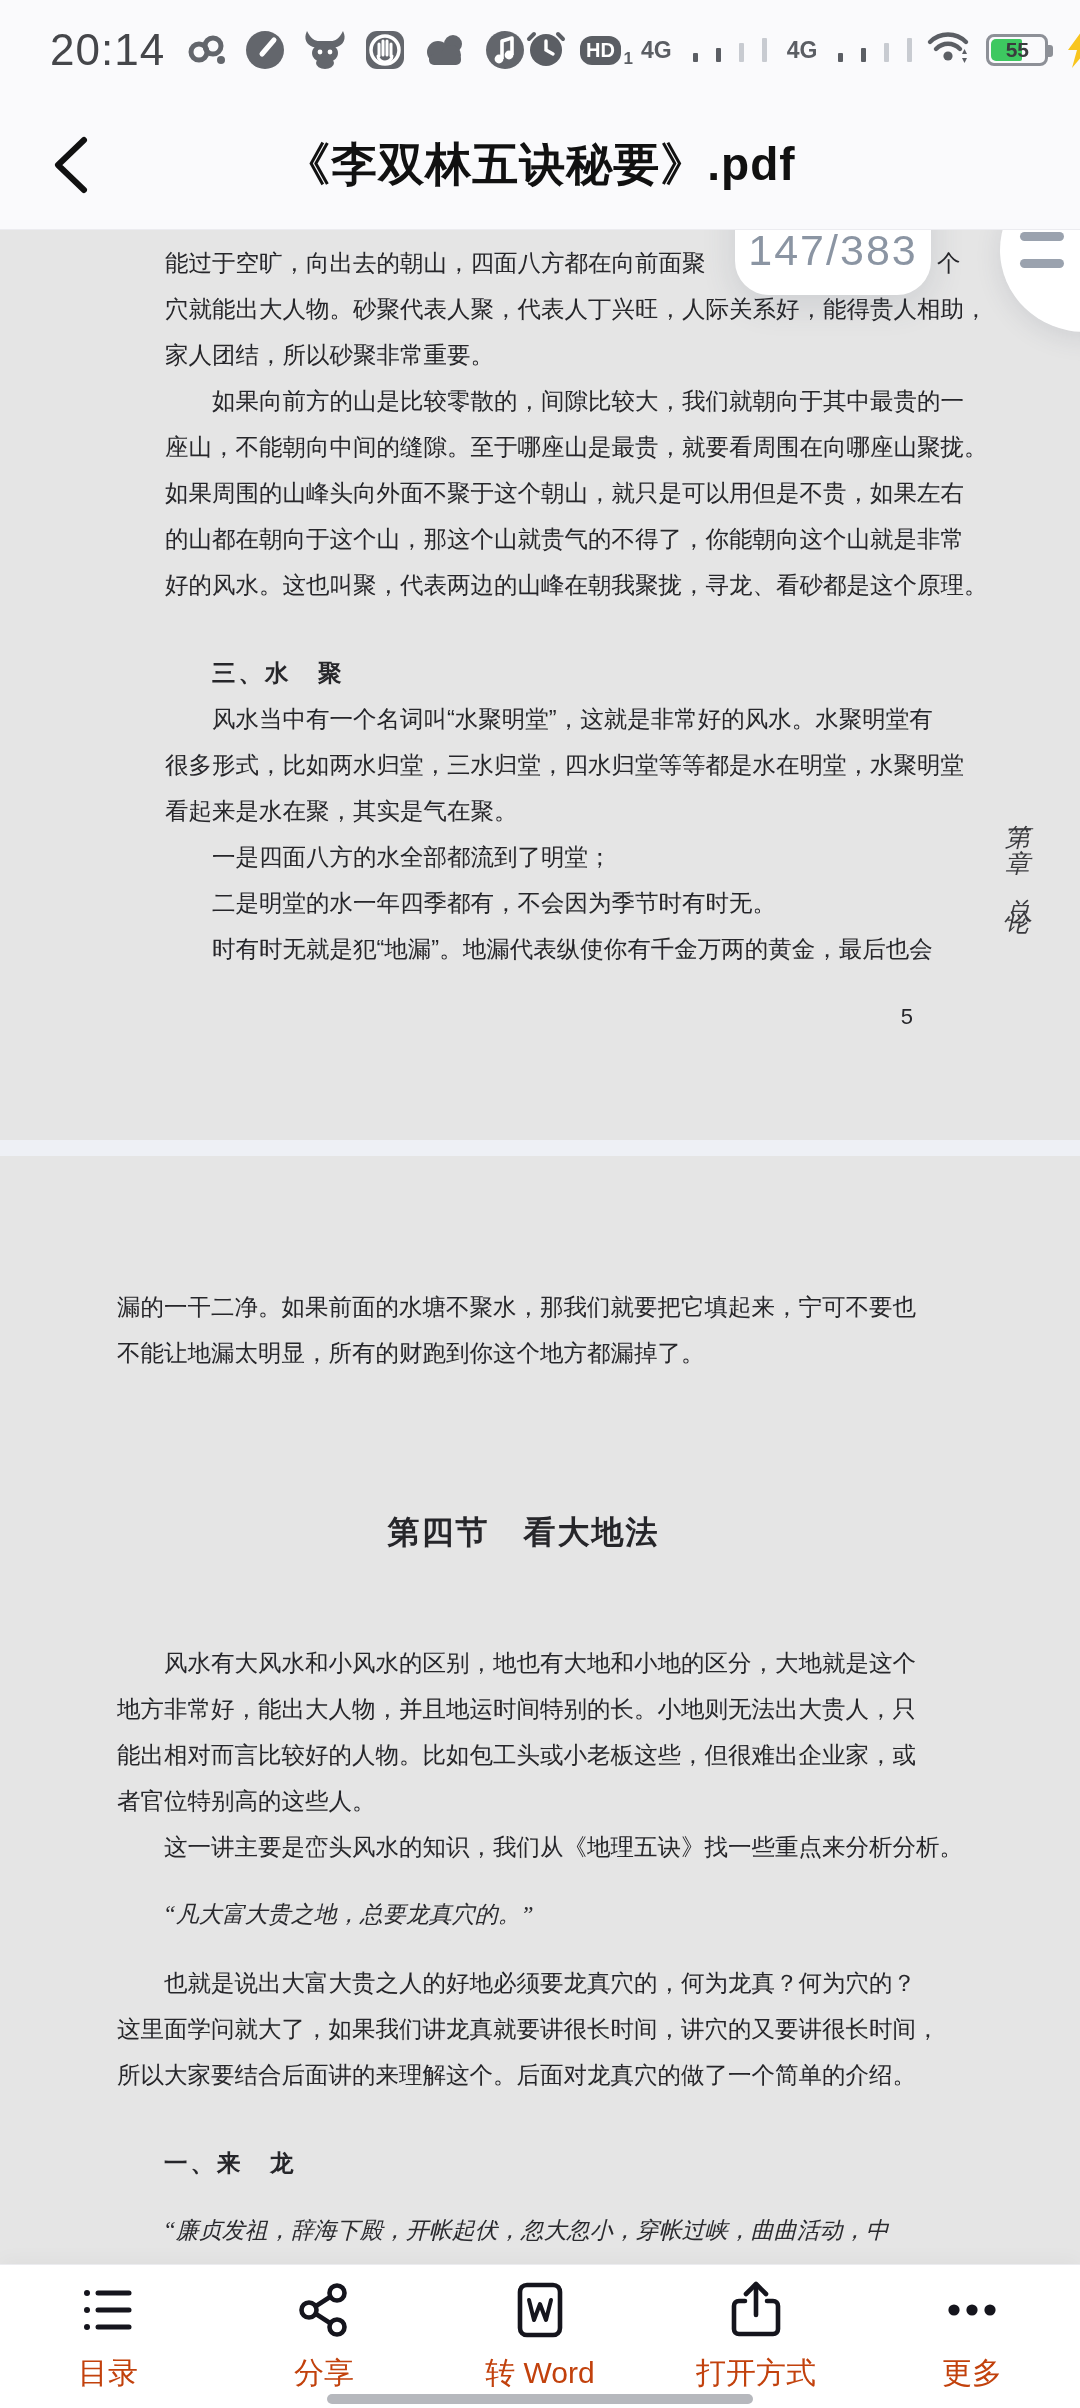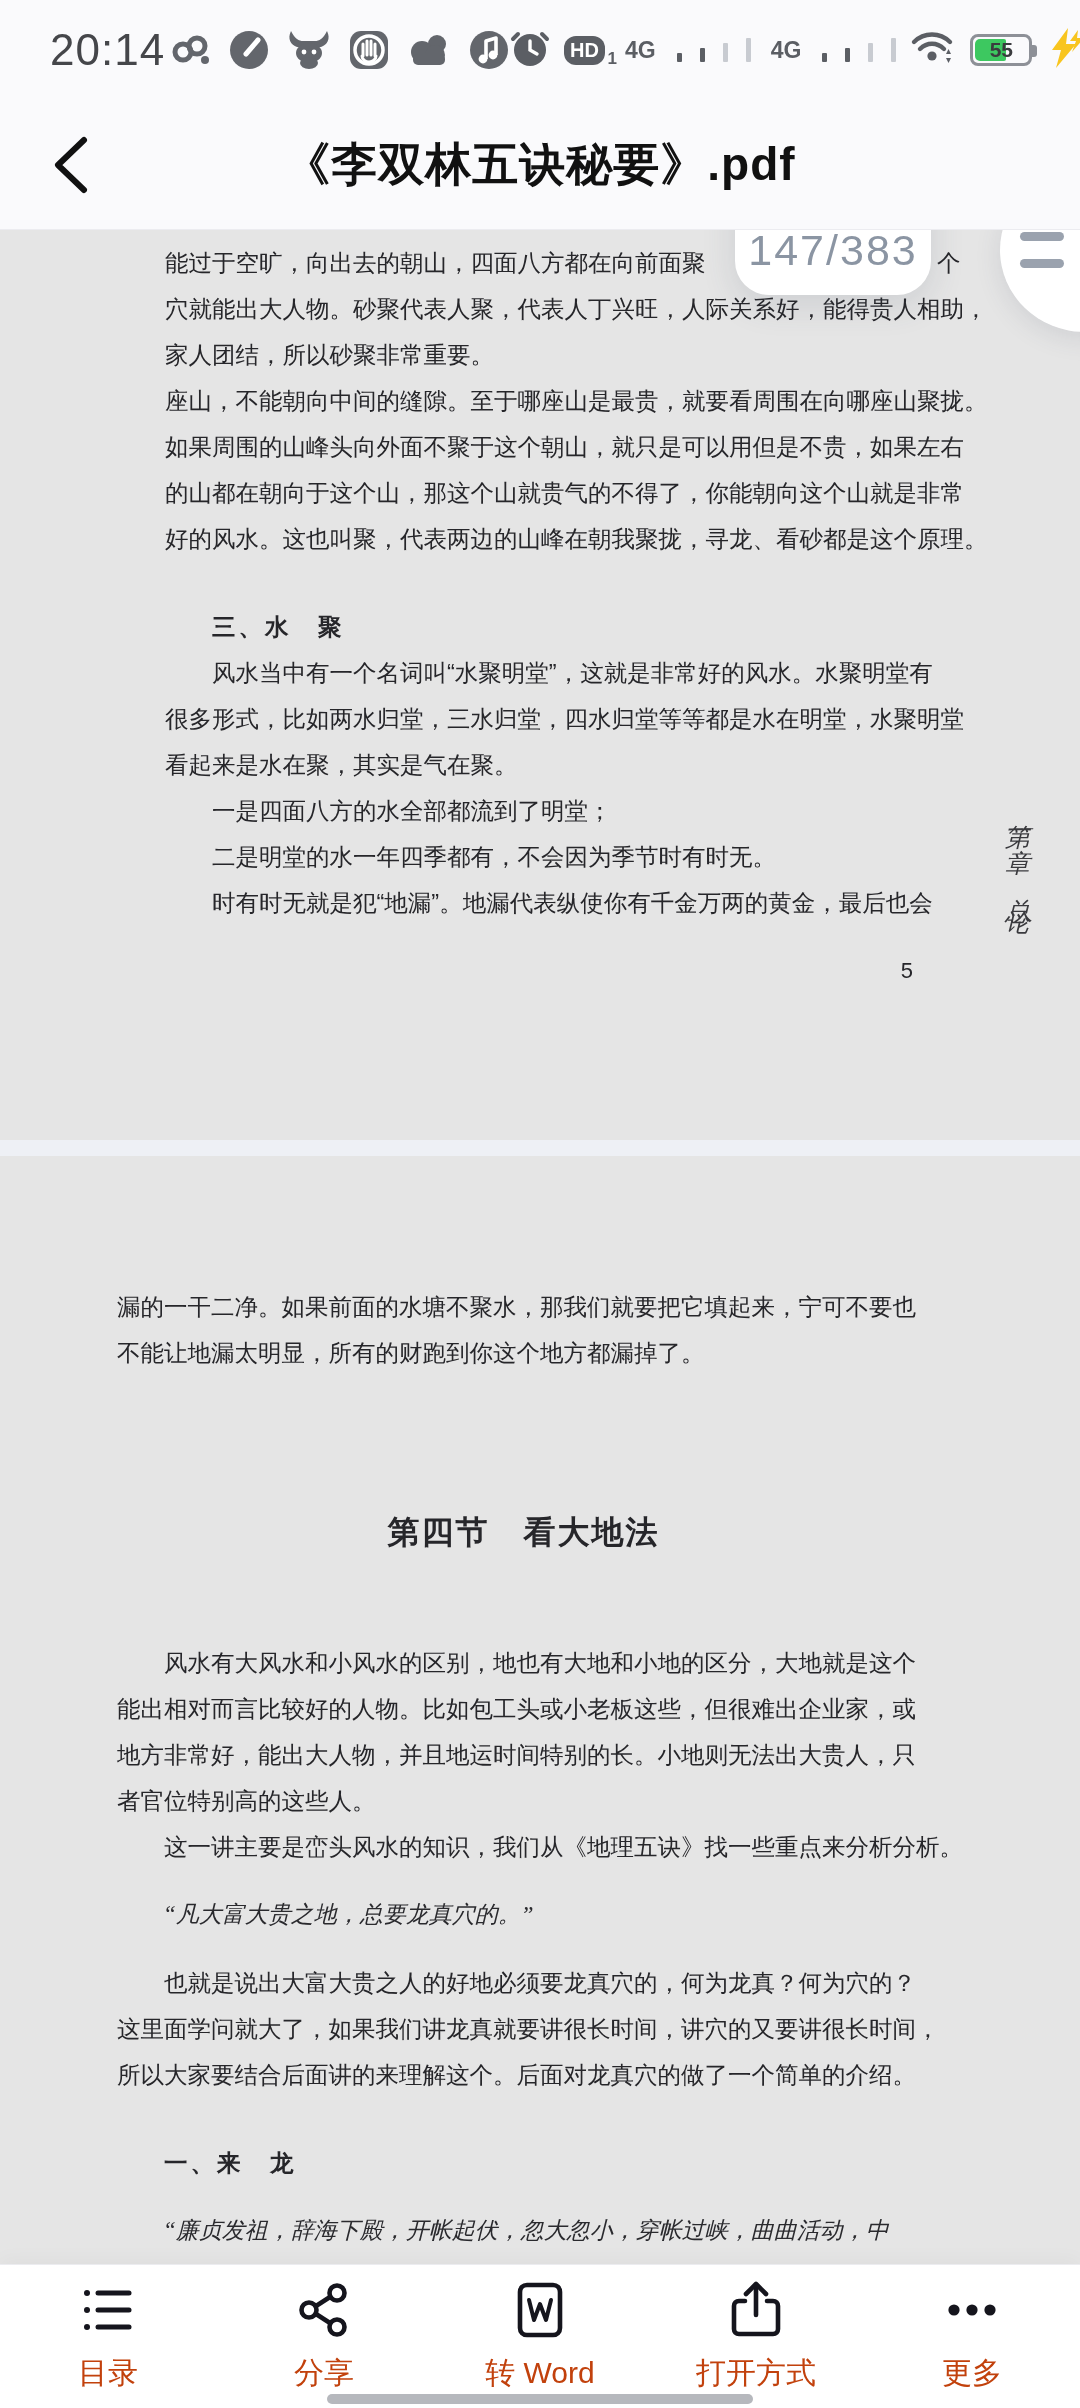--- a/index.html
+++ b/index.html
@@ -9,21 +9,21 @@
     font-family:"Liberation Sans","DejaVu Sans",sans-serif;
     color:#222;
   }
 
   
   .status-bar{
     position:absolute; top:0; left:0; right:0; height:100px;
     background:#fafafc; z-index:30;
     display:flex; align-items:center; padding:0 36px 0 50px;
   }
-  .sb-time{ font-size:44px; color:#45464a; letter-spacing:1px; margin-right:6px; }
+  .sb-time{ font-size:44px; color:#45464a; letter-spacing:1px; margin-right:22px; }
   .sb-left-icons{ display:flex; align-items:center; gap:15px; }
   .sb-left-icons svg{ display:block; }
   .sb-right{ margin-left:auto; display:flex; align-items:center; gap:14px; }
   .hd-badge{ position:relative; background:#5b5e64; color:#fff; font-weight:bold;
     font-size:20px; border-radius:12px; padding:3px 6px; }
   .hd-sub{ position:absolute; right:-12px; bottom:-4px; color:#5b5e64; font-size:17px; font-weight:bold;}
   .sig{ display:flex; align-items:flex-end; gap:18px; margin-left:6px;}
   .sig .g{ font-size:23px; font-weight:bold; color:#5b5e64; margin-right:3px; line-height:1;}
   .bar{ width:5px; background:#5b5e64; border-radius:1px;}
   .bar.dim{ background:#c8cbd1; }
@@ -217,20 +217,21 @@
 <div class="pdf-viewport">
 
   <div class="pdf-page page-1">
     <div class="line split">
       <span class="frag-start">能过于空旷，向出去的朝山，四面八方都在向前面聚</span>
       <span class="frag-end">个</span>
     </div>
     <div>
       <div class="line t-b">穴就能出大人物。砂聚代表人聚，代表人丁兴旺，人际关系好，能得贵人相助，</div>
         <div class="line t-b">家人团结，所以砂聚非常重要。</div>
+        <div class="line t-i">如果向前方的山是比较零散的，间隙比较大，我们就朝向于其中最贵的一</div>
         <div class="line t-b">座山，不能朝向中间的缝隙。至于哪座山是最贵，就要看周围在向哪座山聚拢。</div>
         <div class="line t-b">如果周围的山峰头向外面不聚于这个朝山，就只是可以用但是不贵，如果左右</div>
         <div class="line t-b">的山都在朝向于这个山，那这个山就贵气的不得了，你能朝向这个山就是非常</div>
         <div class="line t-b">好的风水。这也叫聚，代表两边的山峰在朝我聚拢，寻龙、看砂都是这个原理。</div>
         <div class="line t-h g-md">三、水　聚</div>
         <div class="line t-i">风水当中有一个名词叫“水聚明堂”，这就是非常好的风水。水聚明堂有</div>
         <div class="line t-b">很多形式，比如两水归堂，三水归堂，四水归堂等等都是水在明堂，水聚明堂</div>
         <div class="line t-b">看起来是水在聚，其实是气在聚。</div>
         <div class="line t-i">一是四面八方的水全部都流到了明堂；</div>
         <div class="line t-i">二是明堂的水一年四季都有，不会因为季节时有时无。</div>
@@ -240,22 +241,22 @@
   </div>
 
   <div class="page-sep"></div>
 
   <div class="pdf-page page-2">
     <div>
       <div class="line t-b">漏的一干二净。如果前面的水塘不聚水，那我们就要把它填起来，宁可不要也</div>
         <div class="line t-b">不能让地漏太明显，所有的财跑到你这个地方都漏掉了。</div>
         <div class="line t-H">第四节　看大地法</div>
         <div class="line t-i">风水有大风水和小风水的区别，地也有大地和小地的区分，大地就是这个</div>
+        <div class="line t-b">地方非常好，能出大人物，并且地运时间特别的长。小地则无法出大贵人，只</div>
         <div class="line t-b">能出相对而言比较好的人物。比如包工头或小老板这些，但很难出企业家，或</div>
-        <div class="line t-b">地方非常好，能出大人物，并且地运时间特别的长。小地则无法出大贵人，只</div>
         <div class="line t-b">者官位特别高的这些人。</div>
         <div class="line t-i">这一讲主要是峦头风水的知识，我们从《地理五诀》找一些重点来分析分析。</div>
         <div class="line t-q g-sm">“凡大富大贵之地，总要龙真穴的。”</div>
         <div class="line t-i g-sm">也就是说出大富大贵之人的好地必须要龙真穴的，何为龙真？何为穴的？</div>
         <div class="line t-b">这里面学问就大了，如果我们讲龙真就要讲很长时间，讲穴的又要讲很长时间，</div>
         <div class="line t-b">所以大家要结合后面讲的来理解这个。后面对龙真穴的做了一个简单的介绍。</div>
         <div class="line t-h g-md">一、来　龙</div>
         <div class="line t-q g-sm">“廉贞发祖，辞海下殿，开帐起伏，忽大忽小，穿帐过峡，曲曲活动，中</div>
         <div class="line t-q">心出脉，结穴之处，方为真龙。”</div>
     </div>

